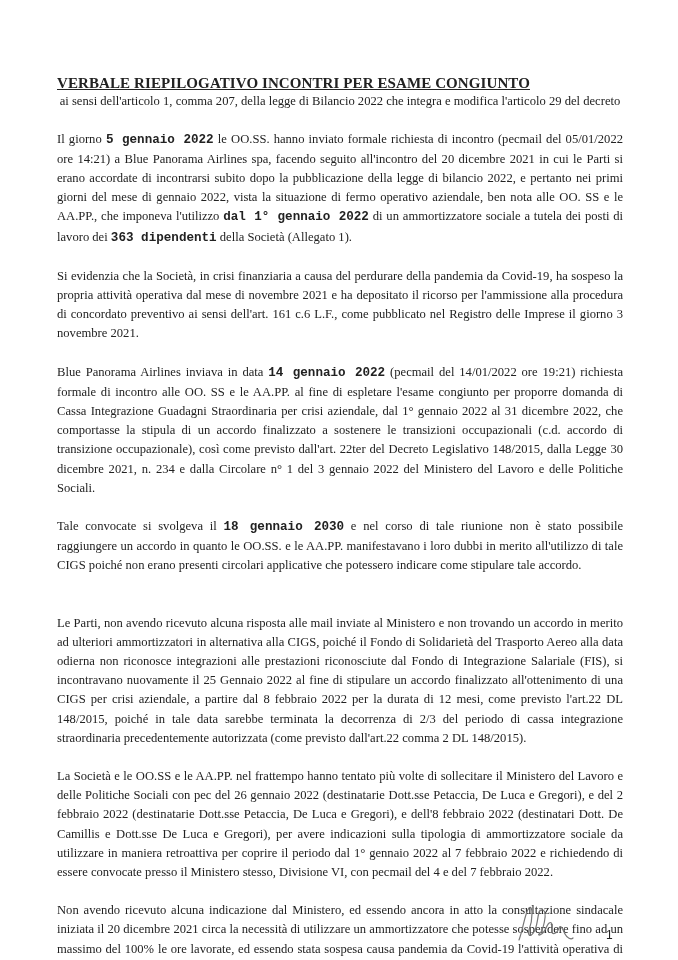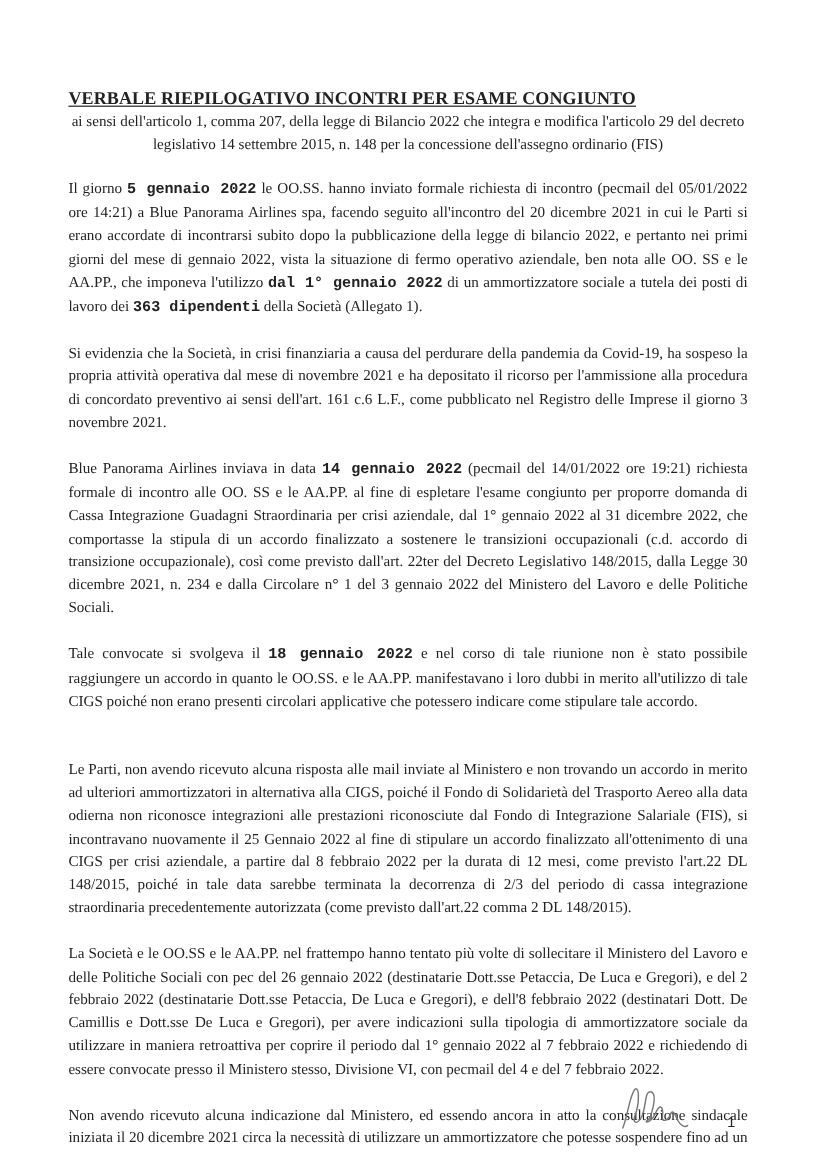--- a/index.html
+++ b/index.html
@@ -12,33 +12,32 @@
   b{font-weight:bold;font-family:Liberation Mono, monospace;}
   .sig{position:absolute;left:515px;top:900px;width:60px;height:45px;}
   .pnum{position:absolute;left:606px;top:928px;font-family:"Liberation Sans",sans-serif;font-size:12px;color:#222;}
 </style>
 </head>
 <body>
 
 <div class="page">
   <div class="title">VERBALE RIEPILOGATIVO INCONTRI PER ESAME CONGIUNTO</div>
   <div class="subtitle">ai sensi dell'articolo 1, comma 207, della legge di Bilancio 2022 che integra e modifica l'articolo 29 del decreto</div>
-  <div class="subtitle">legislativo 14 settembre 2015, n. 148 per la concessione dell'assegno ordinario (FIS)</div>
   <div class="gap"></div>
 
   <p><span>Il giorno </span><b>5 gennaio 2022</b><span> le OO.SS. hanno inviato formale richiesta di incontro (pecmail del 05/01/2022 ore 14:21) a Blue Panorama Airlines spa, facendo seguito all'incontro del 20 dicembre 2021 in cui le Parti si erano accordate di incontrarsi subito dopo la pubblicazione della legge di bilancio 2022, e pertanto nei primi giorni del mese di gennaio 2022, vista la situazione di fermo operativo aziendale, ben nota alle OO. SS e le AA.PP., che imponeva l'utilizzo </span><b>dal 1° gennaio 2022</b><span> di un ammortizzatore sociale a tutela dei posti di lavoro dei </span><b>363 dipendenti</b><span> della Società (Allegato 1).</span></p>
   <div class="gap"></div>
 
   <p>Si evidenzia che la Società, in crisi finanziaria a causa del perdurare della pandemia da Covid-19, ha sospeso la propria attività operativa dal mese di novembre 2021 e ha depositato il ricorso per l'ammissione alla procedura di concordato preventivo ai sensi dell'art. 161 c.6 L.F., come pubblicato nel Registro delle Imprese il giorno 3 novembre 2021.</p>
   <div class="gap"></div>
 
   <p><span>Blue Panorama Airlines inviava in data </span><b>14 gennaio 2022</b><span> (pecmail del 14/01/2022 ore 19:21) richiesta formale di incontro  alle OO. SS e le AA.PP. al fine di espletare l'esame congiunto per proporre domanda di Cassa Integrazione Guadagni Straordinaria per crisi aziendale, dal 1° gennaio 2022 al 31 dicembre 2022, che comportasse la stipula di un accordo finalizzato a sostenere le transizioni occupazionali (c.d. accordo di transizione occupazionale), così come previsto dall'art. 22ter del Decreto Legislativo 148/2015, dalla Legge 30 dicembre 2021, n. 234 e dalla Circolare n° 1 del 3 gennaio 2022 del Ministero del Lavoro e delle Politiche Sociali.</span></p>
   <div class="gap"></div>
 
-  <p><span>Tale convocate si svolgeva il </span><b>18 gennaio 2022</b><span> e nel corso di tale riunione non è stato possibile raggiungere un accordo in quanto le OO.SS. e le AA.PP. manifestavano i loro dubbi in merito all'utilizzo di tale CIGS poiché non erano presenti circolari applicative che potessero indicare come stipulare tale accordo.</span></p>
+  <p><span>Tale convocate si svolgeva il </span><b>18 gennaio 2030</b><span> e nel corso di tale riunione non è stato possibile raggiungere un accordo in quanto le OO.SS. e le AA.PP. manifestavano i loro dubbi in merito all'utilizzo di tale CIGS poiché non erano presenti circolari applicative che potessero indicare come stipulare tale accordo.</span></p>
   <div class="gap"></div>
 
   <div class="gap"></div>
 
   <p>Le Parti, non avendo ricevuto alcuna risposta alle mail inviate al Ministero e non trovando un accordo in merito ad ulteriori ammortizzatori in alternativa alla CIGS, poiché il Fondo di Solidarietà del Trasporto Aereo alla data odierna non riconosce integrazioni alle prestazioni riconosciute dal Fondo di Integrazione Salariale (FIS), si incontravano nuovamente il 25 Gennaio 2022 al fine di stipulare un accordo finalizzato all'ottenimento di una CIGS per crisi aziendale, a partire dal 8 febbraio 2022 per la durata di 12 mesi, come previsto l'art.22 DL 148/2015, poiché in tale data sarebbe terminata la decorrenza di 2/3 del periodo di cassa integrazione straordinaria  precedentemente autorizzata (come previsto dall'art.22 comma 2 DL 148/2015).</p>
   <div class="gap"></div>
 
   <p>La Società e le OO.SS e le AA.PP. nel frattempo hanno tentato più volte di sollecitare il Ministero del Lavoro e delle Politiche Sociali con pec del 26 gennaio 2022 (destinatarie Dott.sse Petaccia, De Luca e Gregori), e del 2 febbraio 2022 (destinatarie Dott.sse Petaccia, De Luca e Gregori), e dell'8 febbraio 2022 (destinatari Dott. De Camillis e Dott.sse De Luca e Gregori), per avere indicazioni sulla tipologia di ammortizzatore sociale da utilizzare in maniera retroattiva per coprire il periodo dal 1° gennaio 2022 al 7 febbraio 2022 e richiedendo di essere convocate presso il Ministero stesso, Divisione VI, con pecmail del 4 e del 7 febbraio 2022.</p>
   <div class="gap"></div>
 

